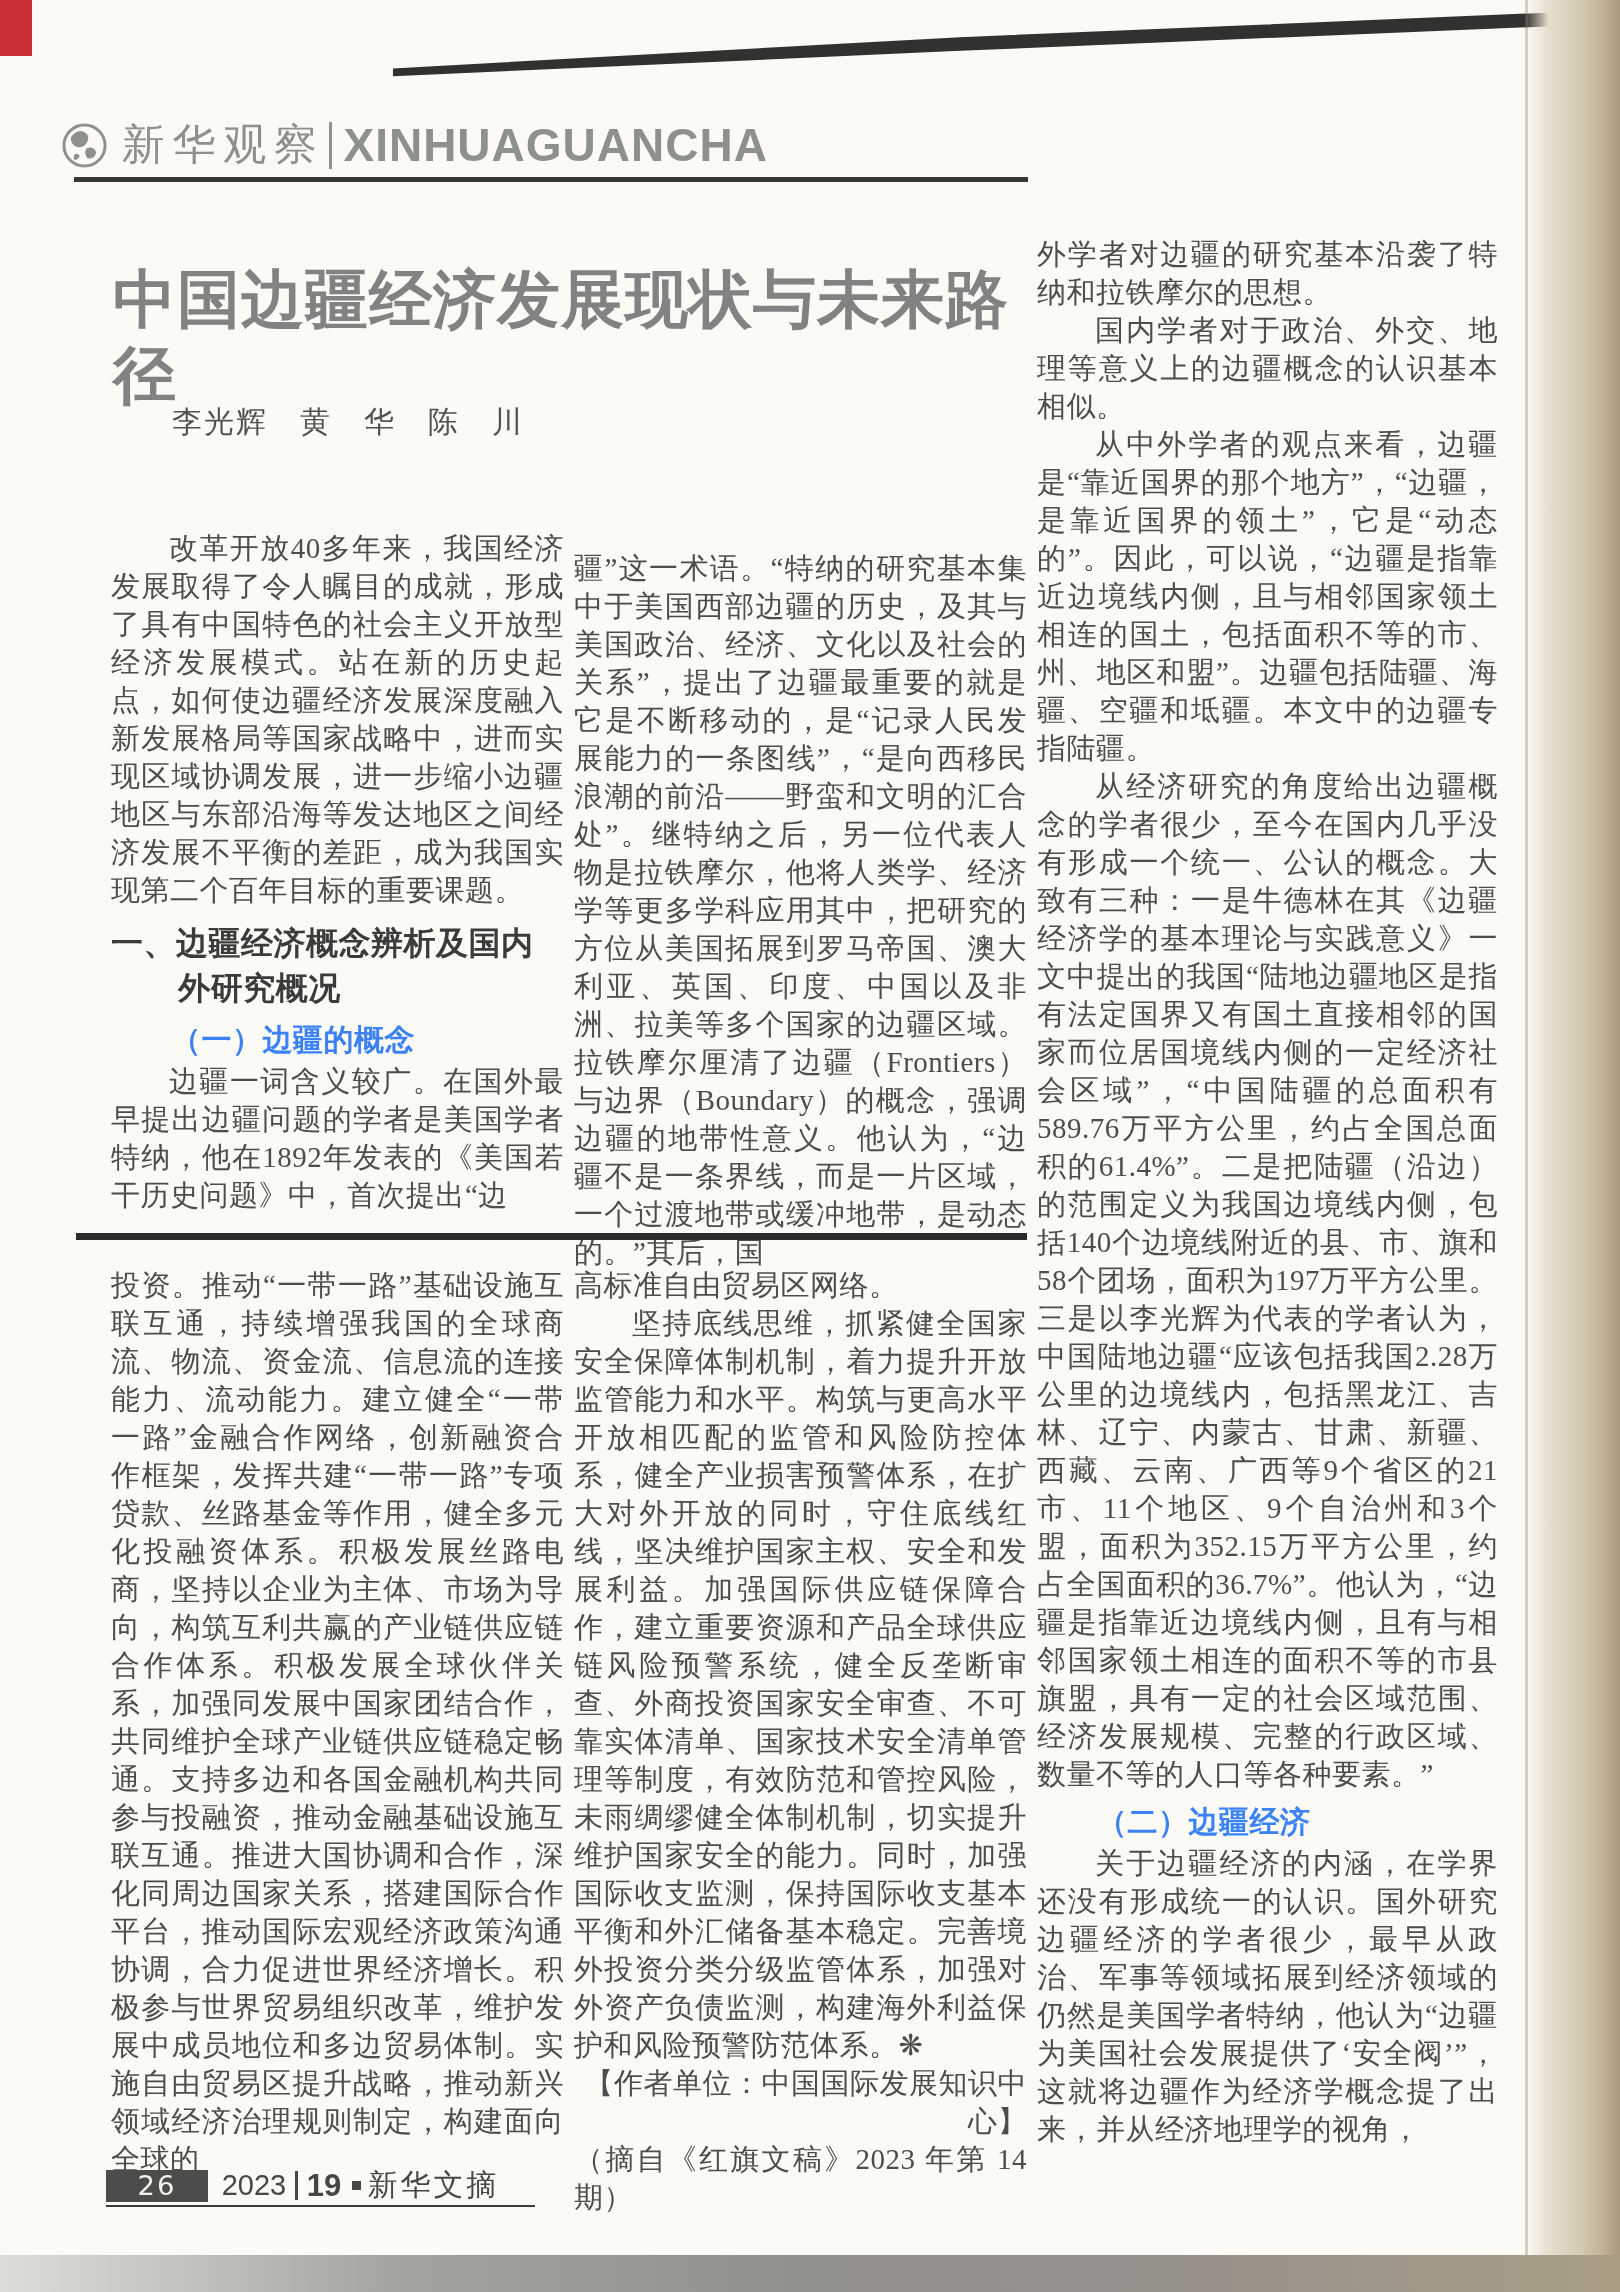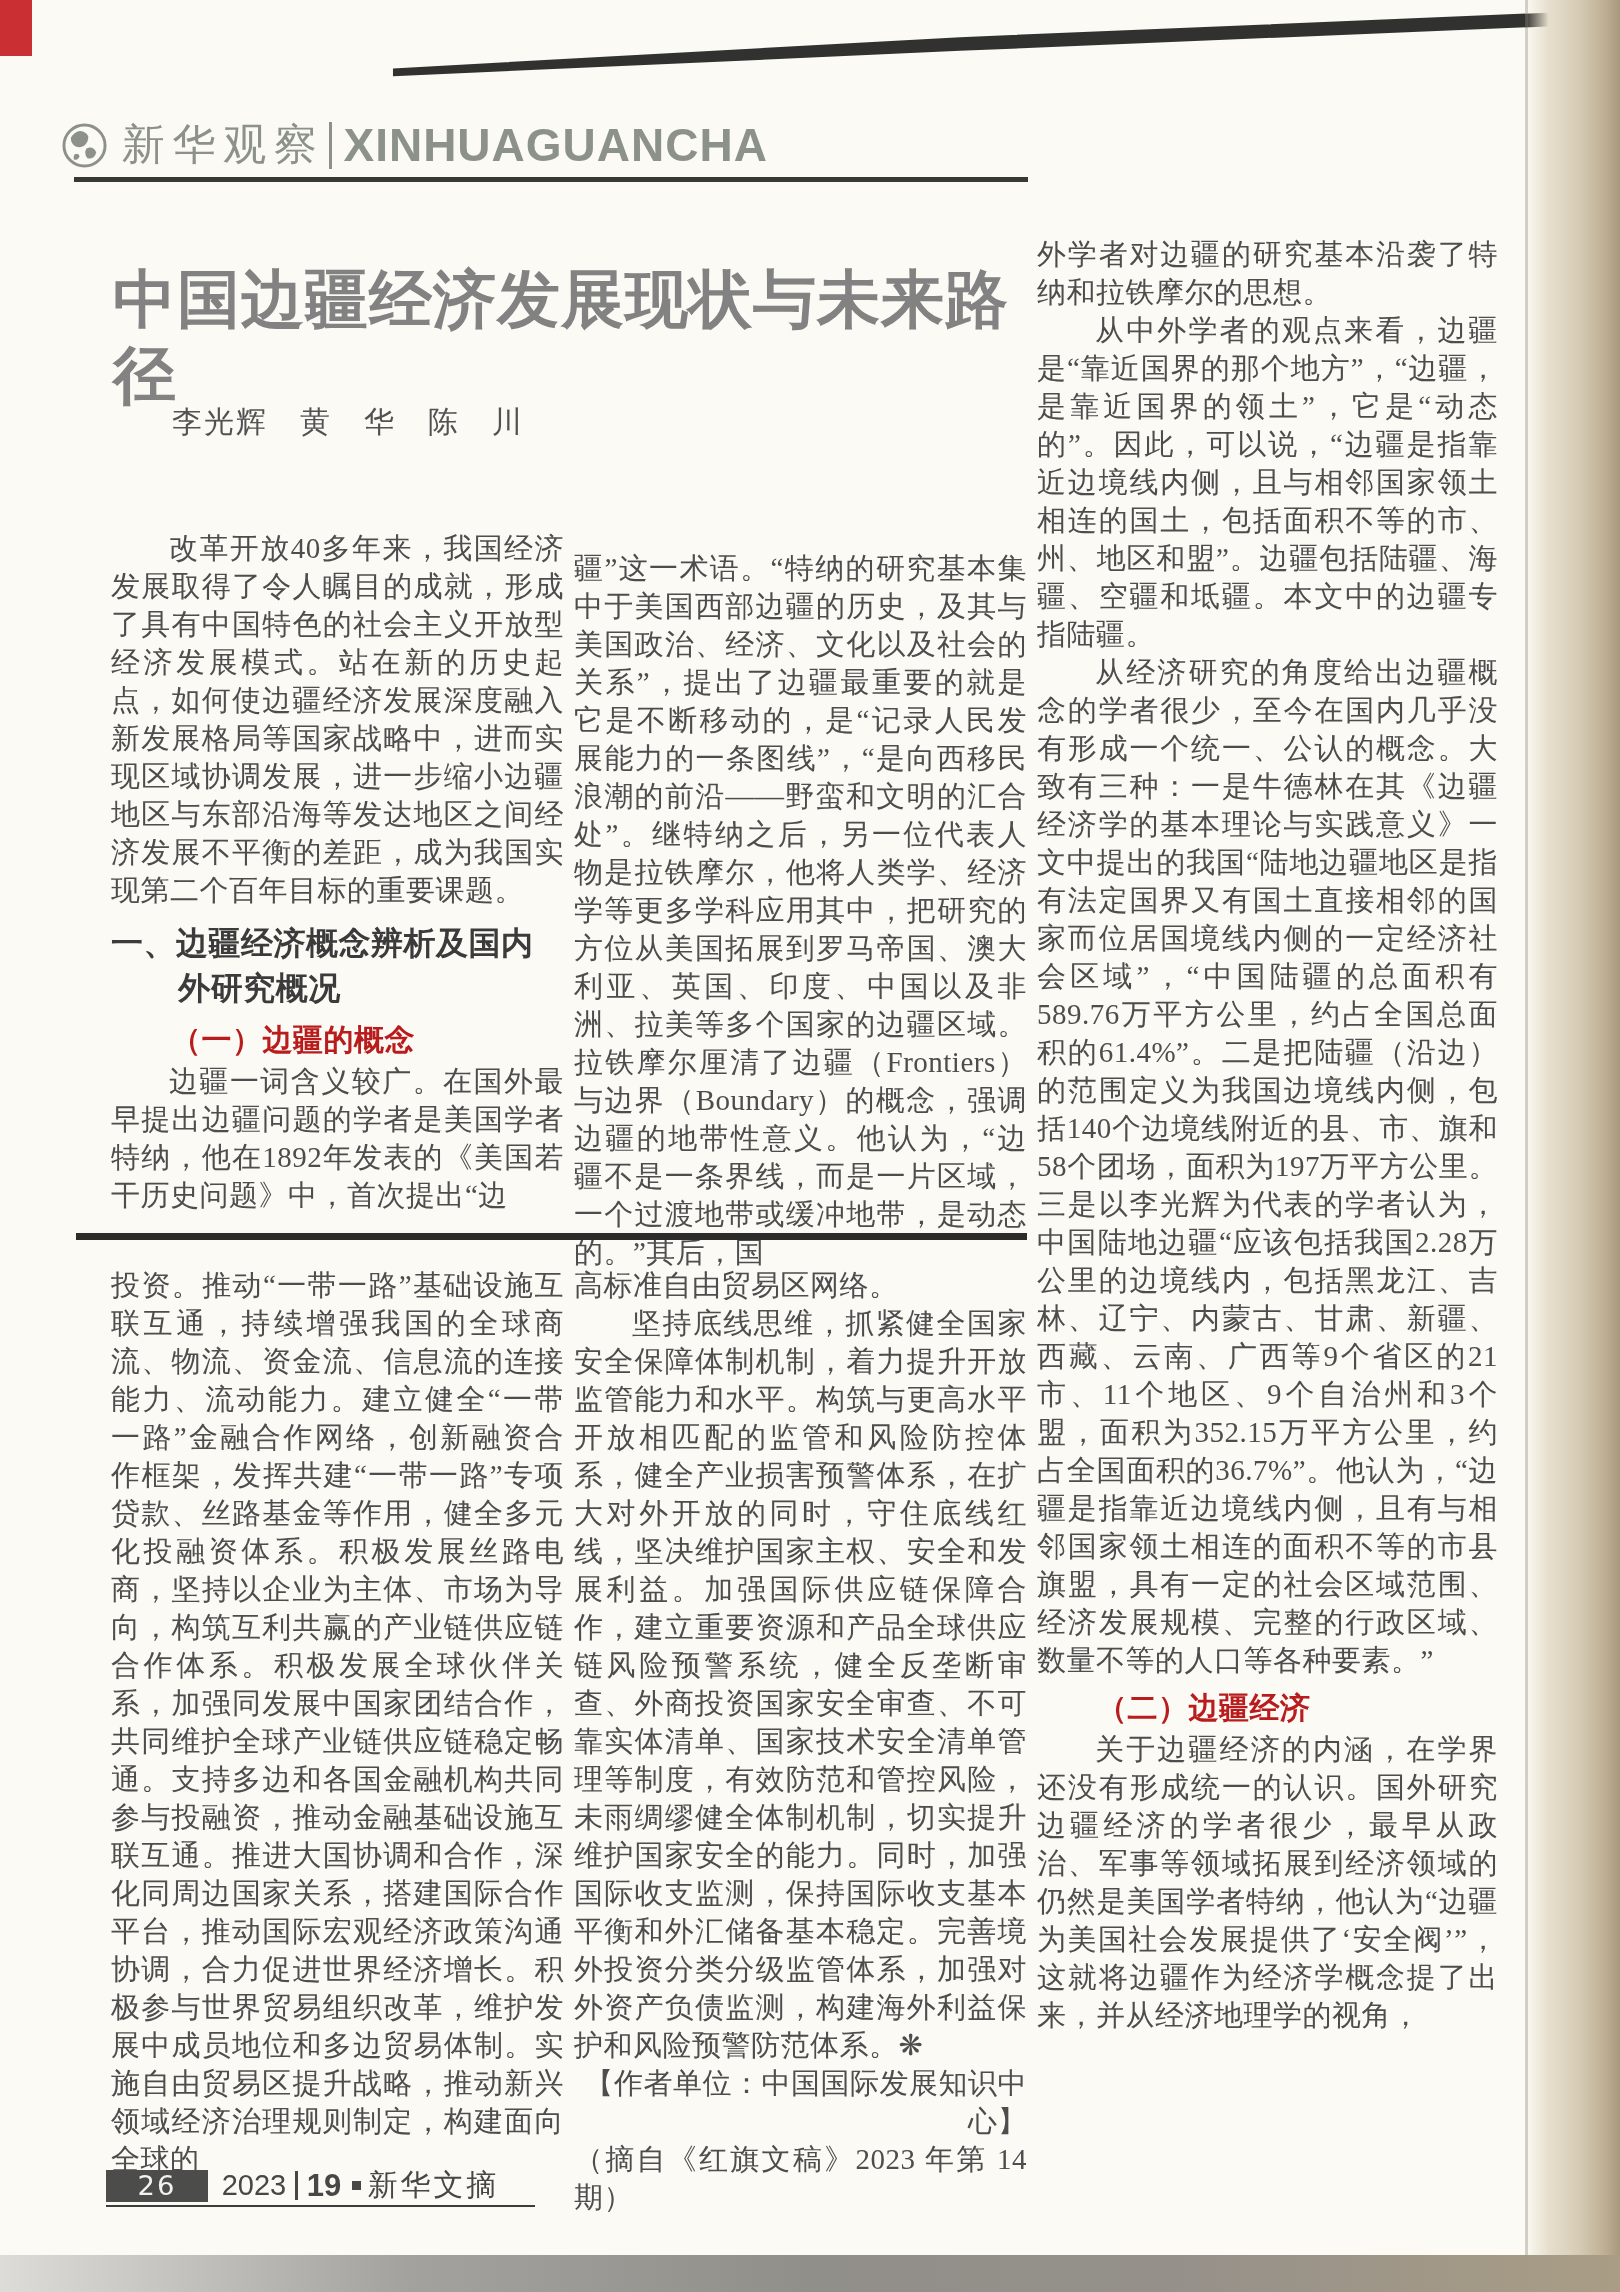--- a/index.html
+++ b/index.html
@@ -51,21 +51,21 @@
   .col-lower-left {left:111px;top:1266px;width:453px;}
   .col-lower-mid  {left:574px;top:1266px;width:453px;}
   .para{margin:0;text-indent:2em;}
   .para-cont{text-indent:0;}
   .h2{
     font-family:"Liberation Sans","DejaVu Sans",sans-serif;font-weight:bold;color:#3b3b3b;
     font-size:32px;line-height:45px;margin:11.8px 0 0;
     padding-left:2.1em;text-indent:-2.1em;text-align:left;
   }
   .h3{
-    font-family:"Liberation Sans","DejaVu Sans",sans-serif;font-weight:bold;color:#b91c1c;
+    font-family:"Liberation Sans","DejaVu Sans",sans-serif;font-weight:bold;color:#3b82f6;
     font-size:30px;line-height:45px;margin:5.9px 0 0;text-indent:2em;text-align:left;
   }
   .attr-r{text-indent:0;text-align:right;}
   .attr-l{text-indent:0;text-align:justify;}
   .section-divider{position:absolute;left:76px;top:1233px;width:951px;height:6.9px;background:#2c2c2a;}
   
   .footer{
     position:absolute;left:106px;top:2166px;width:429px;height:39px;
     display:flex;align-items:center;border-bottom:2.9px solid #3c3c3a;
     font-family:"Liberation Sans","DejaVu Sans",sans-serif;color:#474745;
@@ -116,20 +116,21 @@
       <div class="para">改革开放40多年来，我国经济发展取得了令人瞩目的成就，形成了具有中国特色的社会主义开放型经济发展模式。站在新的历史起点，如何使边疆经济发展深度融入新发展格局等国家战略中，进而实现区域协调发展，进一步缩小边疆地区与东部沿海等发达地区之间经济发展不平衡的差距，成为我国实现第二个百年目标的重要课题。</div>
       <div class="h2">一、边疆经济概念辨析及国内外研究概况</div>
       <div class="h3">（一）边疆的概念</div>
       <div class="para">边疆一词含义较广。在国外最早提出边疆问题的学者是美国学者特纳，他在1892年发表的《美国若干历史问题》中，首次提出“边</div>
     </div>
   <div class="col col-upper-mid">
       <div class="para para-cont">疆”这一术语。“特纳的研究基本集中于美国西部边疆的历史，及其与美国政治、经济、文化以及社会的关系”，提出了边疆最重要的就是它是不断移动的，是“记录人民发展能力的一条图线”，“是向西移民浪潮的前沿——野蛮和文明的汇合处”。继特纳之后，另一位代表人物是拉铁摩尔，他将人类学、经济学等更多学科应用其中，把研究的方位从美国拓展到罗马帝国、澳大利亚、英国、印度、中国以及非洲、拉美等多个国家的边疆区域。拉铁摩尔厘清了边疆（Frontiers）与边界（Boundary）的概念，强调边疆的地带性意义。他认为，“边疆不是一条界线，而是一片区域，一个过渡地带或缓冲地带，是动态的。”其后，国</div>
     </div>
   <div class="col col-right">
       <div class="para para-cont">外学者对边疆的研究基本沿袭了特纳和拉铁摩尔的思想。</div>
+      <div class="para">国内学者对于政治、外交、地理等意义上的边疆概念的认识基本相似。</div>
       <div class="para">从中外学者的观点来看，边疆是“靠近国界的那个地方”，“边疆，是靠近国界的领土”，它是“动态的”。因此，可以说，“边疆是指靠近边境线内侧，且与相邻国家领土相连的国土，包括面积不等的市、州、地区和盟”。边疆包括陆疆、海疆、空疆和坻疆。本文中的边疆专指陆疆。</div>
       <div class="para">从经济研究的角度给出边疆概念的学者很少，至今在国内几乎没有形成一个统一、公认的概念。大致有三种：一是牛德林在其《边疆经济学的基本理论与实践意义》一文中提出的我国“陆地边疆地区是指有法定国界又有国土直接相邻的国家而位居国境线内侧的一定经济社会区域”，“中国陆疆的总面积有589.76万平方公里，约占全国总面积的61.4%”。二是把陆疆（沿边）的范围定义为我国边境线内侧，包括140个边境线附近的县、市、旗和58个团场，面积为197万平方公里。三是以李光辉为代表的学者认为，中国陆地边疆“应该包括我国2.28万公里的边境线内，包括黑龙江、吉林、辽宁、内蒙古、甘肃、新疆、西藏、云南、广西等9个省区的21市、11个地区、9个自治州和3个盟，面积为352.15万平方公里，约占全国面积的36.7%”。他认为，“边疆是指靠近边境线内侧，且有与相邻国家领土相连的面积不等的市县旗盟，具有一定的社会区域范围、经济发展规模、完整的行政区域、数量不等的人口等各种要素。”</div>
       <div class="h3">（二）边疆经济</div>
       <div class="para">关于边疆经济的内涵，在学界还没有形成统一的认识。国外研究边疆经济的学者很少，最早从政治、军事等领域拓展到经济领域的仍然是美国学者特纳，他认为“边疆为美国社会发展提供了‘安全阀’”，这就将边疆作为经济学概念提了出来，并从经济地理学的视角，</div>
     </div>
   <div class="section-divider"></div>
   <div class="col col-lower-left">
       <div class="para para-cont">投资。推动“一带一路”基础设施互联互通，持续增强我国的全球商流、物流、资金流、信息流的连接能力、流动能力。建立健全“一带一路”金融合作网络，创新融资合作框架，发挥共建“一带一路”专项贷款、丝路基金等作用，健全多元化投融资体系。积极发展丝路电商，坚持以企业为主体、市场为导向，构筑互利共赢的产业链供应链合作体系。积极发展全球伙伴关系，加强同发展中国家团结合作，共同维护全球产业链供应链稳定畅通。支持多边和各国金融机构共同参与投融资，推动金融基础设施互联互通。推进大国协调和合作，深化同周边国家关系，搭建国际合作平台，推动国际宏观经济政策沟通协调，合力促进世界经济增长。积极参与世界贸易组织改革，维护发展中成员地位和多边贸易体制。实施自由贸易区提升战略，推动新兴领域经济治理规则制定，构建面向全球的</div>
     </div>
   <div class="col col-lower-mid">

